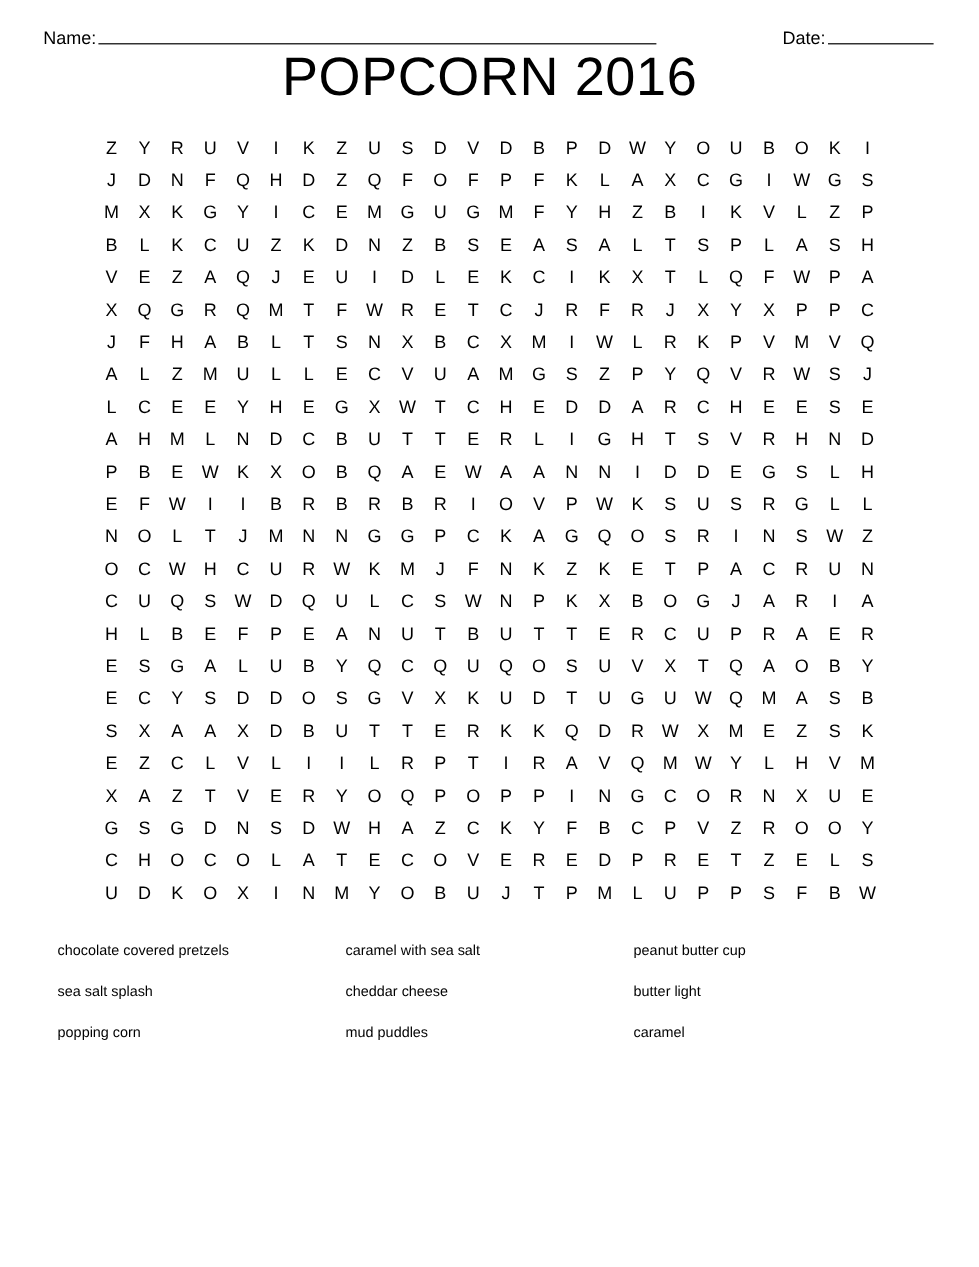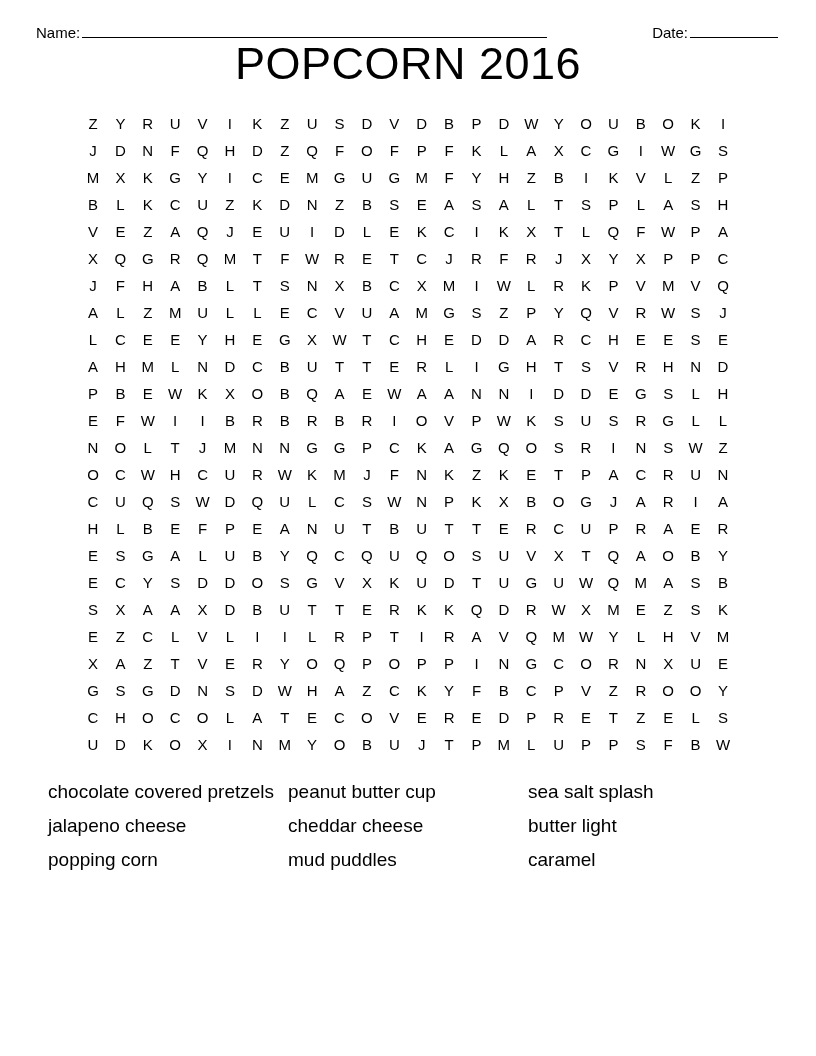--- a/index.html
+++ b/index.html
@@ -89,21 +89,21 @@
     top: 775px;
     left: 48px;
     width: 720px;
     display: flex;
     flex-wrap: wrap;
   }
   .word {
     box-sizing: border-box;
     width: 240px;
     height: 34px;
-    font-size: 19px;
+    font-size: 12px;
     line-height: 34px;
     font-family: "Liberation Sans", sans-serif;
     white-space: nowrap;
   }
 </style>
 </head>
 <body>
 
 <div class="page">
 
@@ -739,23 +739,23 @@
         <span class="cell">P</span>
         <span class="cell">S</span>
         <span class="cell">F</span>
         <span class="cell">B</span>
         <span class="cell">W</span>
       </div>
     </div>
 
   <div class="wordlist">
       <div class="word">chocolate covered pretzels</div>
+      <div class="word">caramel with sea salt</div>
       <div class="word">peanut butter cup</div>
       <div class="word">sea salt splash</div>
-      <div class="word">jalapeno cheese</div>
       <div class="word">cheddar cheese</div>
       <div class="word">butter light</div>
       <div class="word">popping corn</div>
       <div class="word">mud puddles</div>
       <div class="word">caramel</div>
     </div>
 
 </div>
 
 </body></html>

